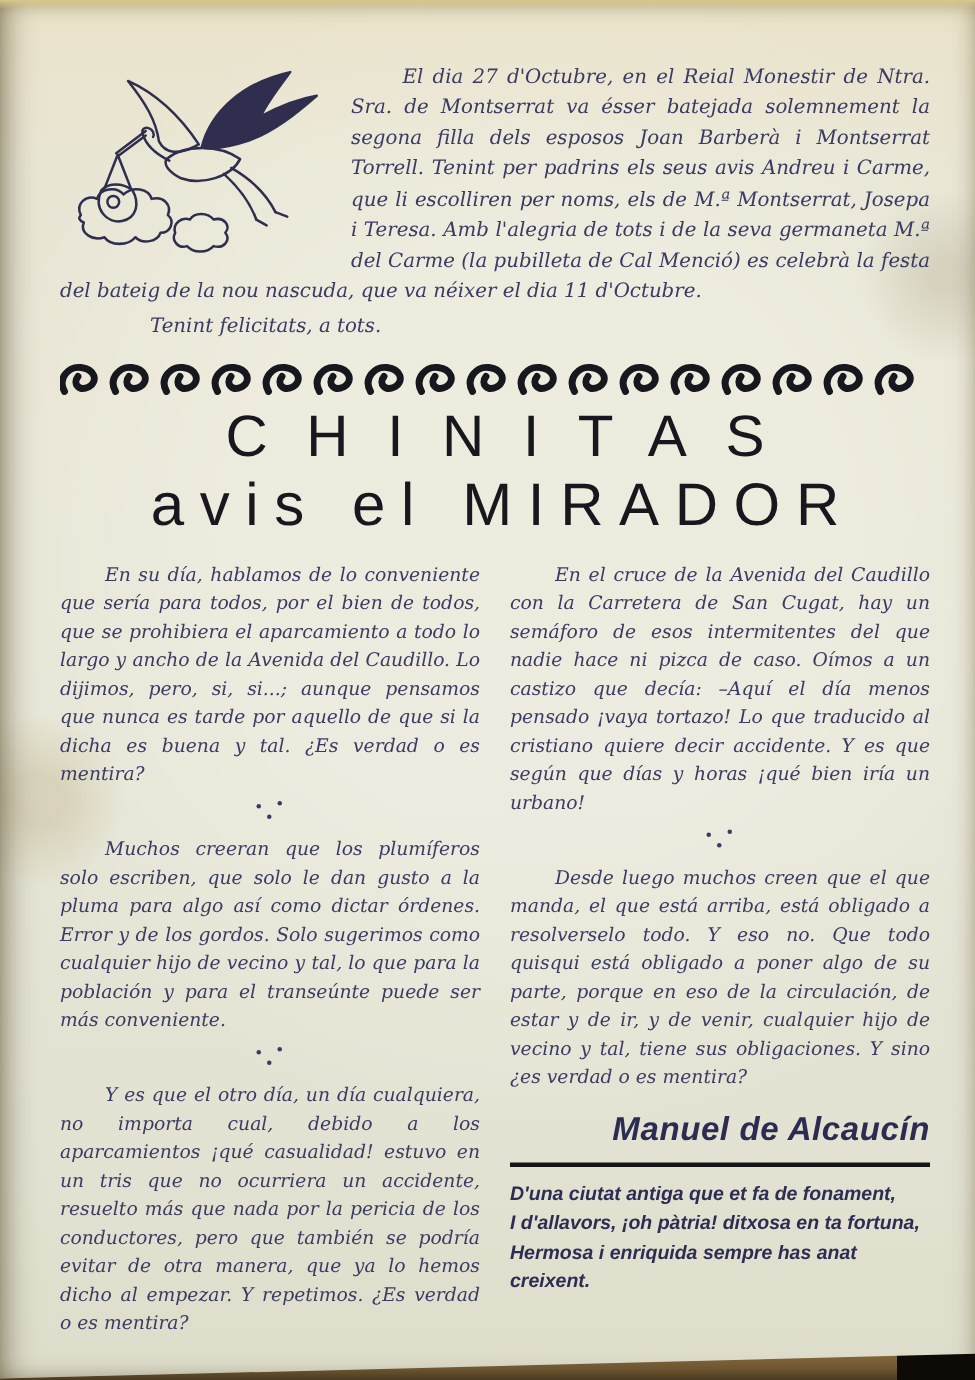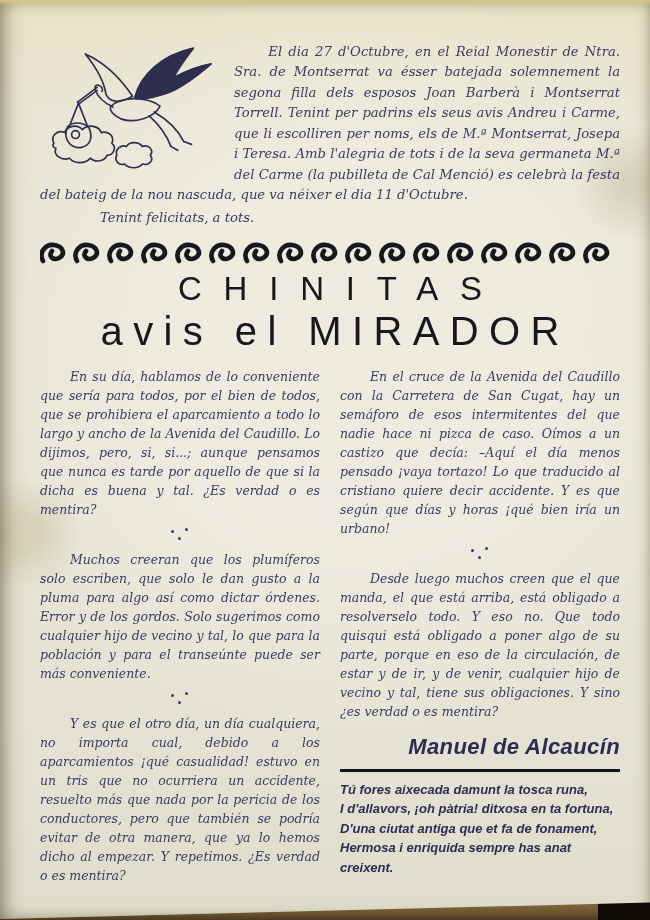--- a/index.html
+++ b/index.html
@@ -27,21 +27,21 @@
   .script{color:#3b3a63;font-family:"DejaVu Serif",serif;font-style:italic;}
   .intro{font-size:13.2px;line-height:1.55;text-align:justify;}
   .intro .p1{text-indent:2.6em;margin:0;}
   .intro .p2{margin:6px 0 0 34px;text-indent:26px;}
   .intro .p3{margin:2px 0 0 34px;text-indent:26px;}
   .stork{float:left;width:172px;height:132px;margin:2px 14px 0 8px;}
 
   .braid{display:block;margin:14px auto 4px auto;}
 
   .headline{font-family:"Liberation Sans",sans-serif;font-weight:300;color:#17171d;margin:0;text-align:center;}
-  .h1{font-size:33px;letter-spacing:.66em;text-indent:.66em;margin-top:2px;}
+  .h1{font-size:39px;letter-spacing:.66em;text-indent:.66em;margin-top:2px;}
   .h2{font-size:40px;letter-spacing:.26em;text-indent:.26em;margin-top:1px;}
 
   .cols{display:flex;gap:20px;margin-top:13px;}
   .col{flex:1;font-size:12.5px;line-height:1.52;text-align:justify;}
   .col p{margin:0;text-indent:2.4em;}
 
   .dots{position:relative;width:24px;height:13px;margin:9px auto;}
   .dots i{position:absolute;width:3.4px;height:3.4px;background:#3b3a63;border-radius:50%;}
   .dots i:nth-child(1){left:3px;top:2px}
   .dots i:nth-child(2){left:17px;top:0}
@@ -134,23 +134,22 @@
           <div class="dots">
               <i></i>
               <i></i>
               <i></i>
             </div>
           <p>Desde luego muchos creen que el que manda, el que está arriba, está obligado a resolverselo todo. Y eso no. Que todo quisqui está obligado a poner algo de su parte, porque en eso de la circulación, de estar y de ir, y de venir, cualquier hijo de vecino y tal, tiene sus obligaciones. Y sino ¿es verdad o es mentira?</p>
           <div class="sig">Manuel de Alcaucín</div>
           <div class="rule"></div>
 
           <div class="quote">
-            <p>Tú fores aixecada damunt la tosca runa,</p>
+            <p>D'una ciutat antiga que et fa de fonament,</p>
             <p>I d'allavors, ¡oh pàtria! ditxosa en ta fortuna,</p>
-            <p>D'una ciutat antiga que et fa de fonament,</p>
             <p>Hermosa i enriquida sempre has anat creixent.</p>
           </div>
 
         </div>
 
       </div>
     </div>
   </div>
 </div>
 

